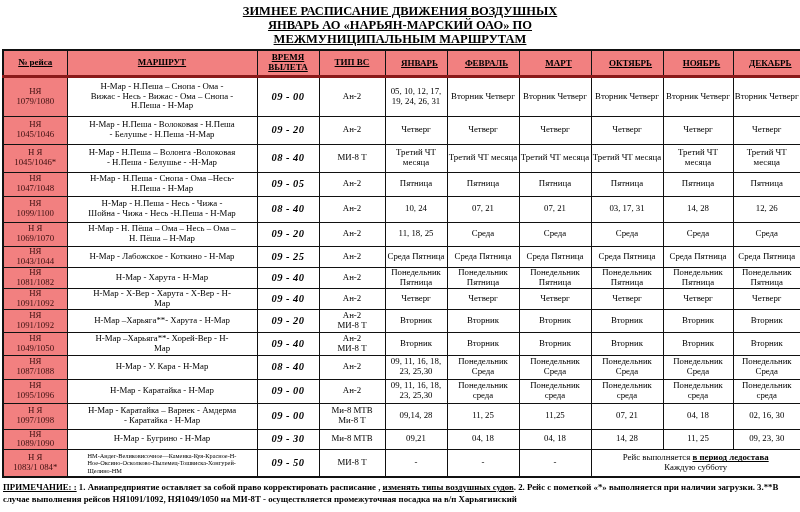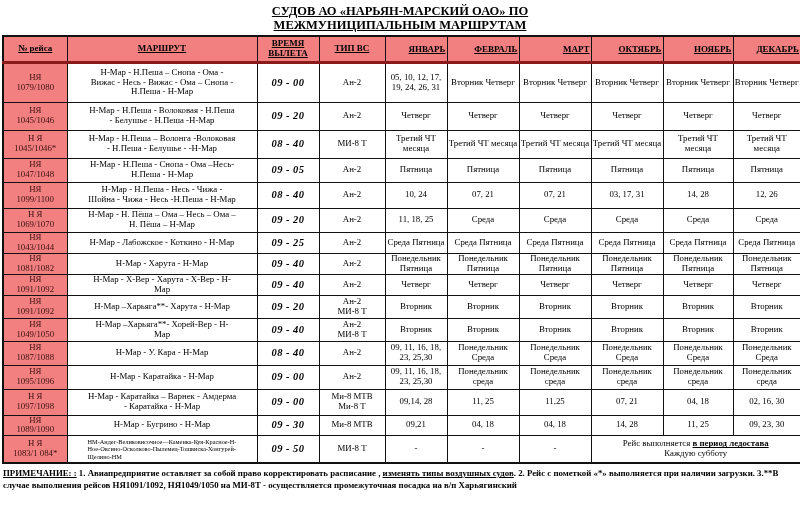--- a/index.html
+++ b/index.html
@@ -14,21 +14,21 @@
     font-family:"Liberation Serif", serif;color:#000;
   }
   .title{ text-align:center;font-weight:bold;font-size:12.5px;line-height:1.12;margin-top:4px; }
   .title div{ text-decoration:underline; }
 
   table{ border-collapse:collapse;table-layout:fixed;width:797px;margin:3px 1px 0 2px;border:2px solid #111; }
   th,td{ border:1px solid #111;padding:0 1px;text-align:center;vertical-align:middle;
          font-size:8.8px;line-height:1.1;overflow:hidden; }
   thead th{ background:var(--salmon);font-weight:bold;font-size:9px;height:26px;
             border-bottom:3px solid var(--accent);text-decoration:underline; }
-  th.month{ text-align:right;padding-left:8px;line-height:1.15; }
+  th.month{ text-align:center;padding-left:8px;line-height:1.15; }
   td.flight{ background:var(--salmon);font-weight:normal;color:var(--flight-ink);white-space:pre-line; }
   td.time{ font-weight:bold;font-size:10.5px;letter-spacing:.5px;font-style:italic; }
   td.type{ white-space:pre-line; }
   td.route{ padding:0 20px; }
   td.route.small{ font-size:6.3px;text-align:left;line-height:1.2; }
   td.merged .bu{ font-weight:bold;text-decoration:underline;text-align:center; }
 
   tbody tr:nth-child(1) td{height:40px}
   tbody tr:nth-child(2) td{height:28px}
   tbody tr:nth-child(3) td{height:28px}
@@ -46,21 +46,22 @@
   tbody tr:nth-child(15) td{height:20px}
   tbody tr:nth-child(16) td{height:28px}
 
   .note{ font-size:8.8px;font-weight:bold;line-height:1.3;margin:4px 3px 0 3px; }
   .note .u{ text-decoration:underline; }
 </style>
 </head>
 <body>
 
 <div class="title">
-  <div>СУДОВ АО «НАРЬЯН-МАРСКИЙ ОАО» ПО</div>
+  <div>ЗИМНЕЕ РАСПИСАНИЕ ДВИЖЕНИЯ ВОЗДУШНЫХ</div>
+  <div>ЯНВАРЬ АО «НАРЬЯН-МАРСКИЙ ОАО» ПО</div>
   <div>МЕЖМУНИЦИПАЛЬНЫМ МАРШРУТАМ</div>
 </div>
 
 <table>
   <colgroup>
     <col style="width:64px">
       <col style="width:190px">
       <col style="width:62px">
       <col style="width:66px">
     <col style="width:62px">

